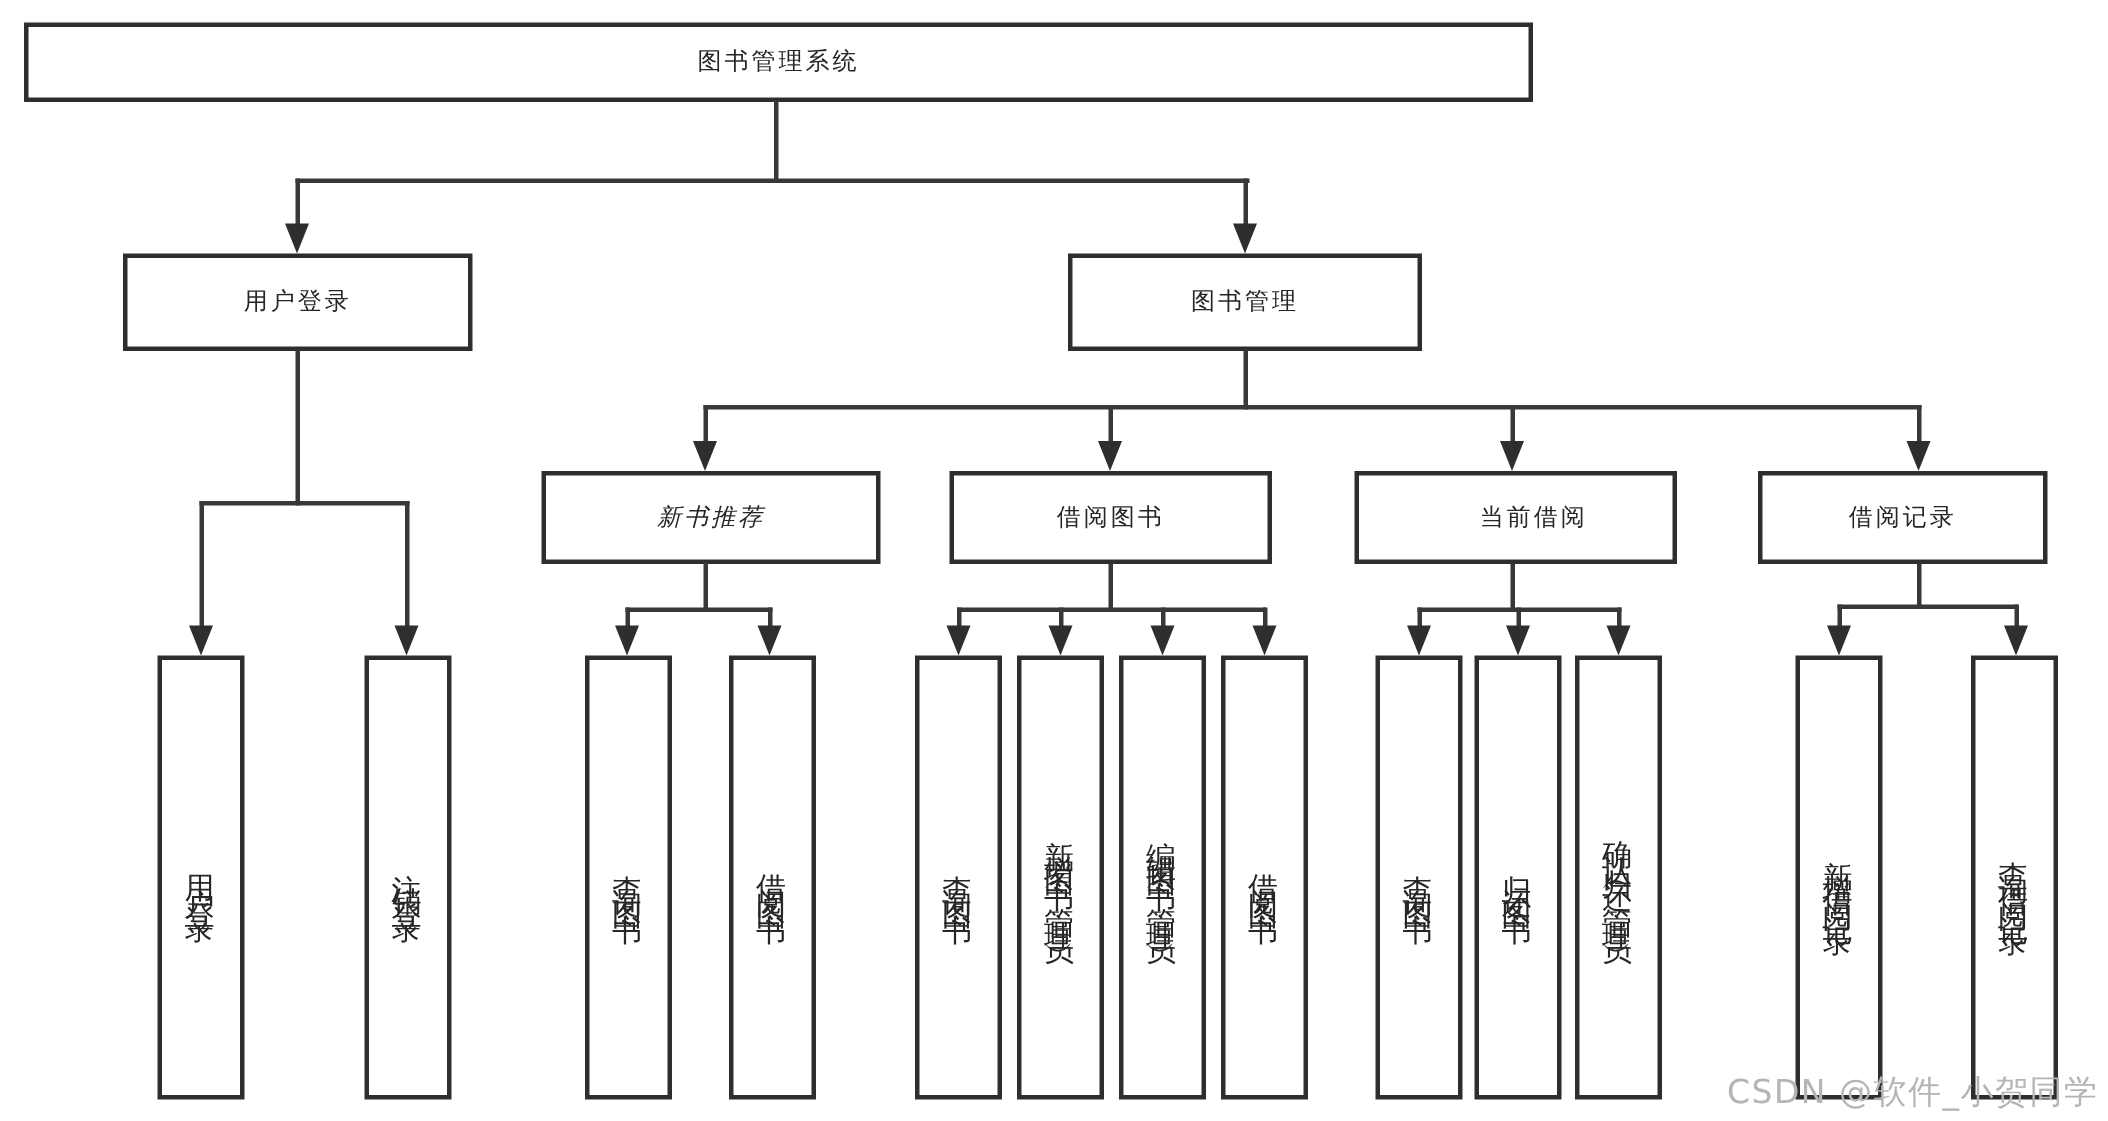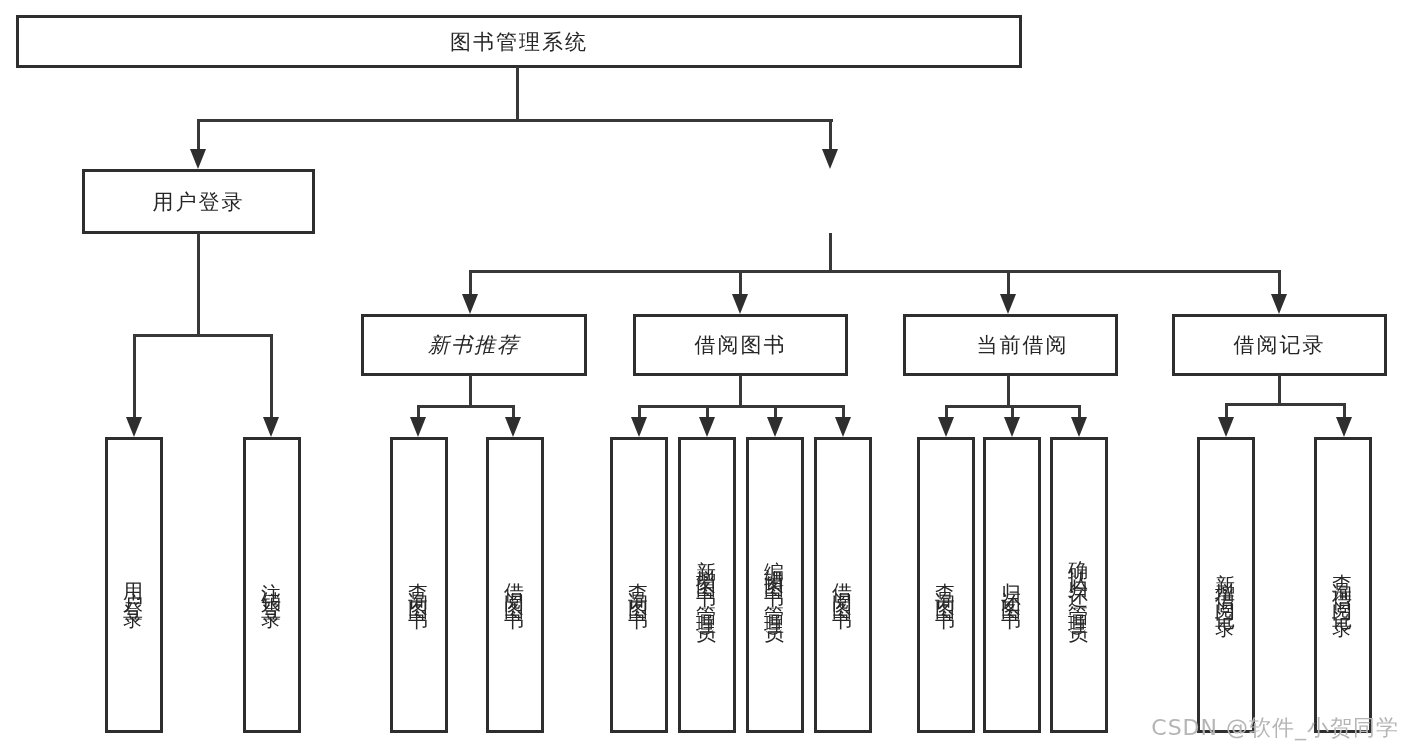--- a/index.html
+++ b/index.html
@@ -1,20 +1,20 @@
 <!DOCTYPE html>
 <html><head>
 <meta charset="utf-8">
 <style>
   html,body{margin:0;padding:0;background:#ffffff;}
   #canvas{position:relative;width:1405px;height:747px;background:#ffffff;
           font-family:"DejaVu Sans",sans-serif;color:#262626;overflow:hidden;}
   .node{position:absolute;box-sizing:border-box;border:3px solid #2e2e2e;background:#fff;
         display:flex;align-items:center;justify-content:center;
-        font-size:21px;letter-spacing:2px;white-space:nowrap;}
+        font-size:16px;letter-spacing:2px;white-space:nowrap;}
   .vnode{writing-mode:vertical-rl;font-size:20px;letter-spacing:9px;white-space:normal;}
   .hl{position:absolute;height:3px;background:#383838;}
   .vl{position:absolute;width:3px;background:#383838;}
   .arrow{position:absolute;width:0;height:0;border-left:8px solid transparent;
          border-right:8px solid transparent;border-top:20px solid #2e2e2e;}
   .watermark{position:absolute;right:6px;bottom:4px;font-size:22px;color:#b5b5b5;letter-spacing:1px;}
 </style>
 </head>
 <body>
 
@@ -23,20 +23,21 @@
   <div class="node" style="left:16px;top:15px;width:1006px;height:53px;">图书管理系统</div>
 
   <div class="vl" style="left:516px;top:67px;height:54px;"></div>
   <div class="hl" style="left:197px;top:119px;width:636px;"></div>
   <div class="vl" style="left:197px;top:119px;height:31px;"></div>
   <div class="arrow" style="left:190px;top:149px;"></div>
   <div class="vl" style="left:829px;top:119px;height:31px;"></div>
   <div class="arrow" style="left:822px;top:149px;"></div>
 
   <div class="node" style="left:82px;top:169px;width:233px;height:65px;">用户登录</div>
+  <div class="node" style="left:712px;top:169px;width:236px;height:65px;">图书管理</div>
 
   <div class="vl" style="left:197px;top:233px;height:104px;"></div>
   <div class="hl" style="left:133px;top:334px;width:140px;"></div>
   <div class="vl" style="left:133px;top:334px;height:84px;"></div>
   <div class="arrow" style="left:126px;top:417px;"></div>
   <div class="vl" style="left:270px;top:334px;height:84px;"></div>
   <div class="arrow" style="left:263px;top:417px;"></div>
 
   <div class="vl" style="left:829px;top:233px;height:40px;"></div>
   <div class="hl" style="left:469px;top:270px;width:812px;"></div>
@@ -45,21 +46,21 @@
   <div class="vl" style="left:739px;top:270px;height:26px;"></div>
   <div class="arrow" style="left:732px;top:294px;"></div>
   <div class="vl" style="left:1007px;top:270px;height:26px;"></div>
   <div class="arrow" style="left:1000px;top:294px;"></div>
   <div class="vl" style="left:1278px;top:270px;height:26px;"></div>
   <div class="arrow" style="left:1271px;top:294px;"></div>
 
   <div class="node" style="left:361px;top:314px;width:226px;height:62px;font-style:italic;">新书推荐</div>
   <div class="node" style="left:633px;top:314px;width:215px;height:62px;">借阅图书</div>
   <div class="node" style="left:903px;top:314px;width:215px;height:62px;padding-left:24px;">当前借阅</div>
-  <div class="node" style="left:1172px;top:314px;width:215px;height:62px;">借阅记录</div>
+  <div class="node" style="left:1172px;top:314px;width:193px;height:62px;">借阅记录</div>
 
   <div class="vl" style="left:469px;top:375px;height:33px;"></div>
   <div class="hl" style="left:417px;top:405px;width:98px;"></div>
   <div class="vl" style="left:417px;top:405px;height:13px;"></div>
   <div class="arrow" style="left:410px;top:417px;"></div>
   <div class="vl" style="left:512px;top:405px;height:13px;"></div>
   <div class="arrow" style="left:505px;top:417px;"></div>
 
   <div class="vl" style="left:739px;top:375px;height:33px;"></div>
   <div class="hl" style="left:638px;top:405px;width:206px;"></div>

